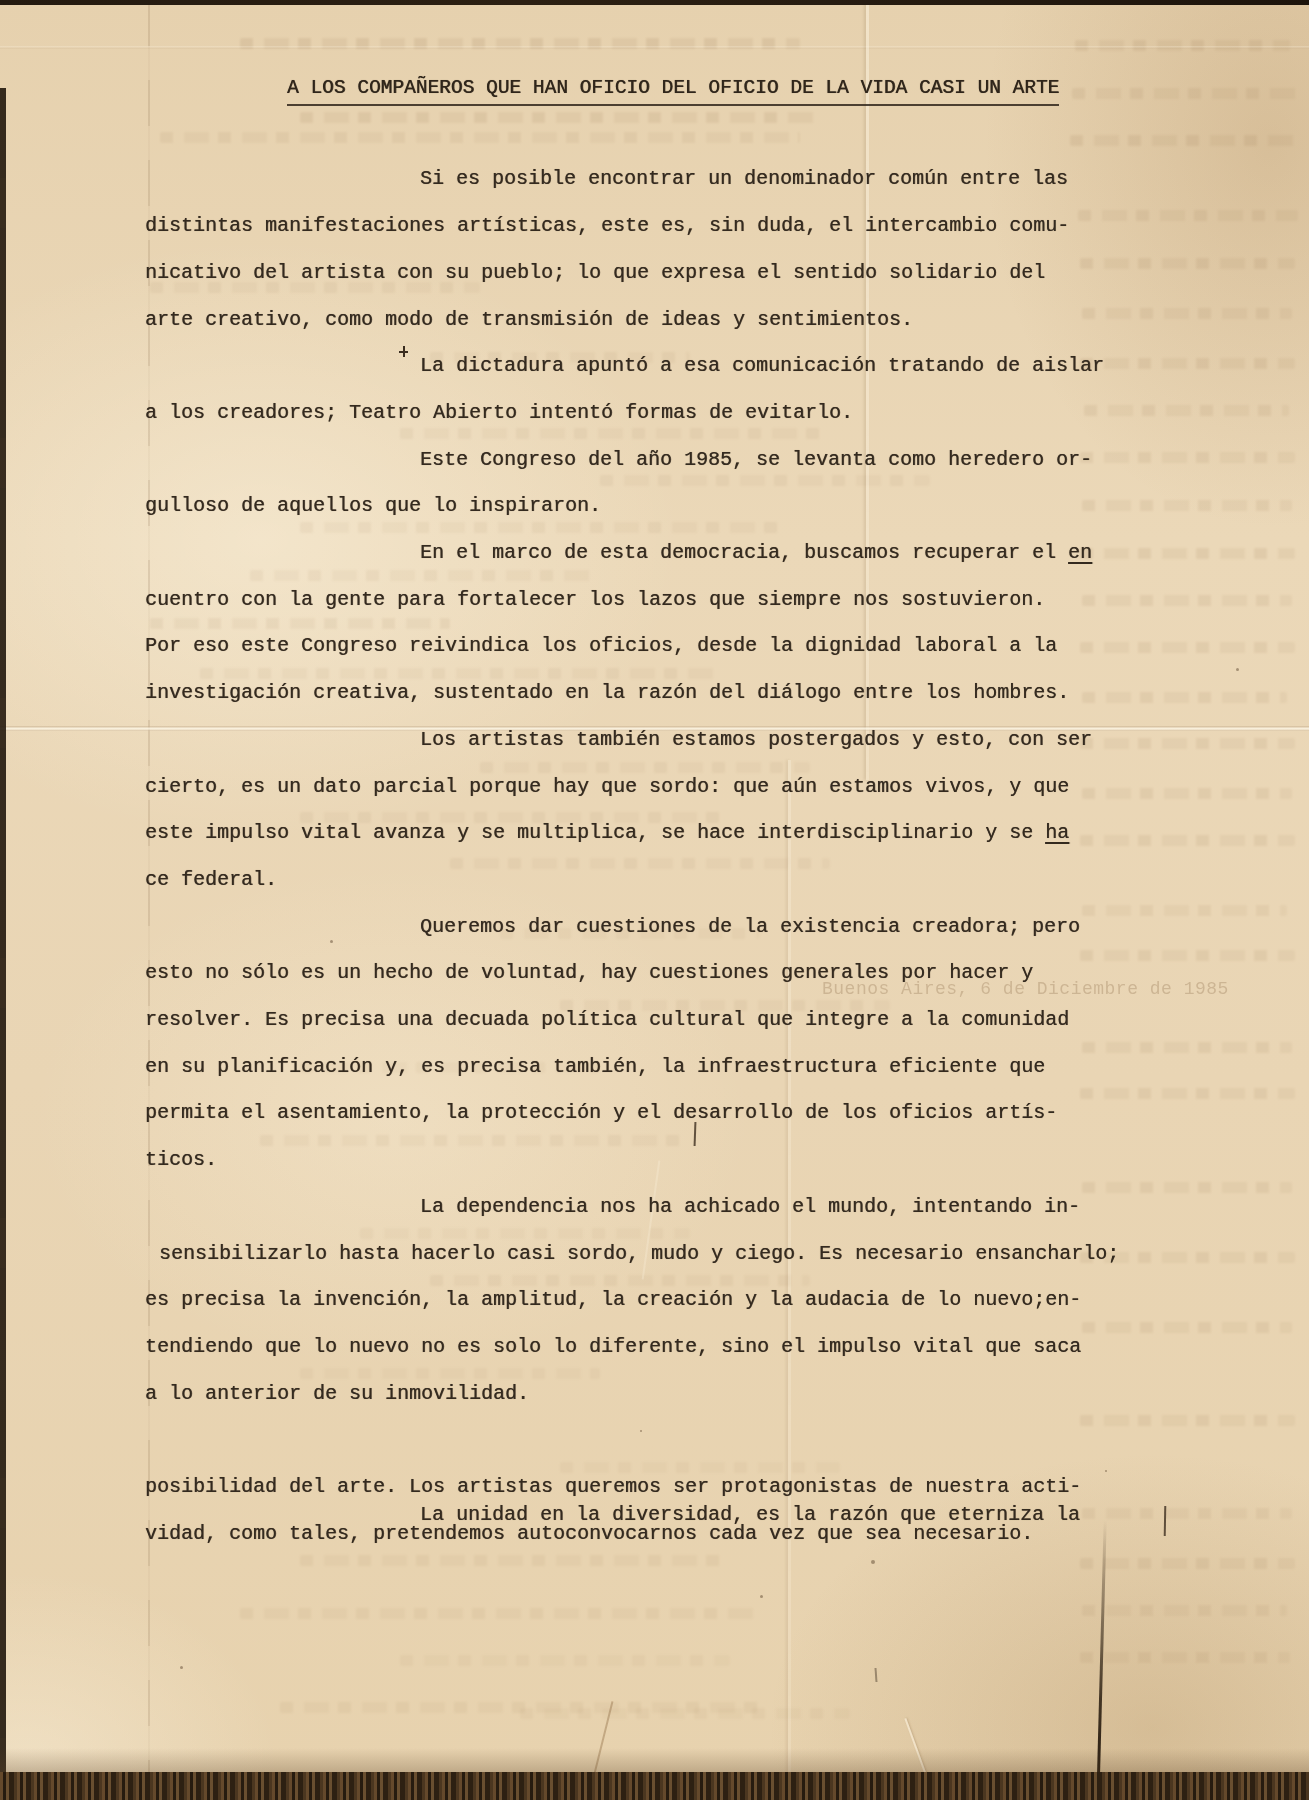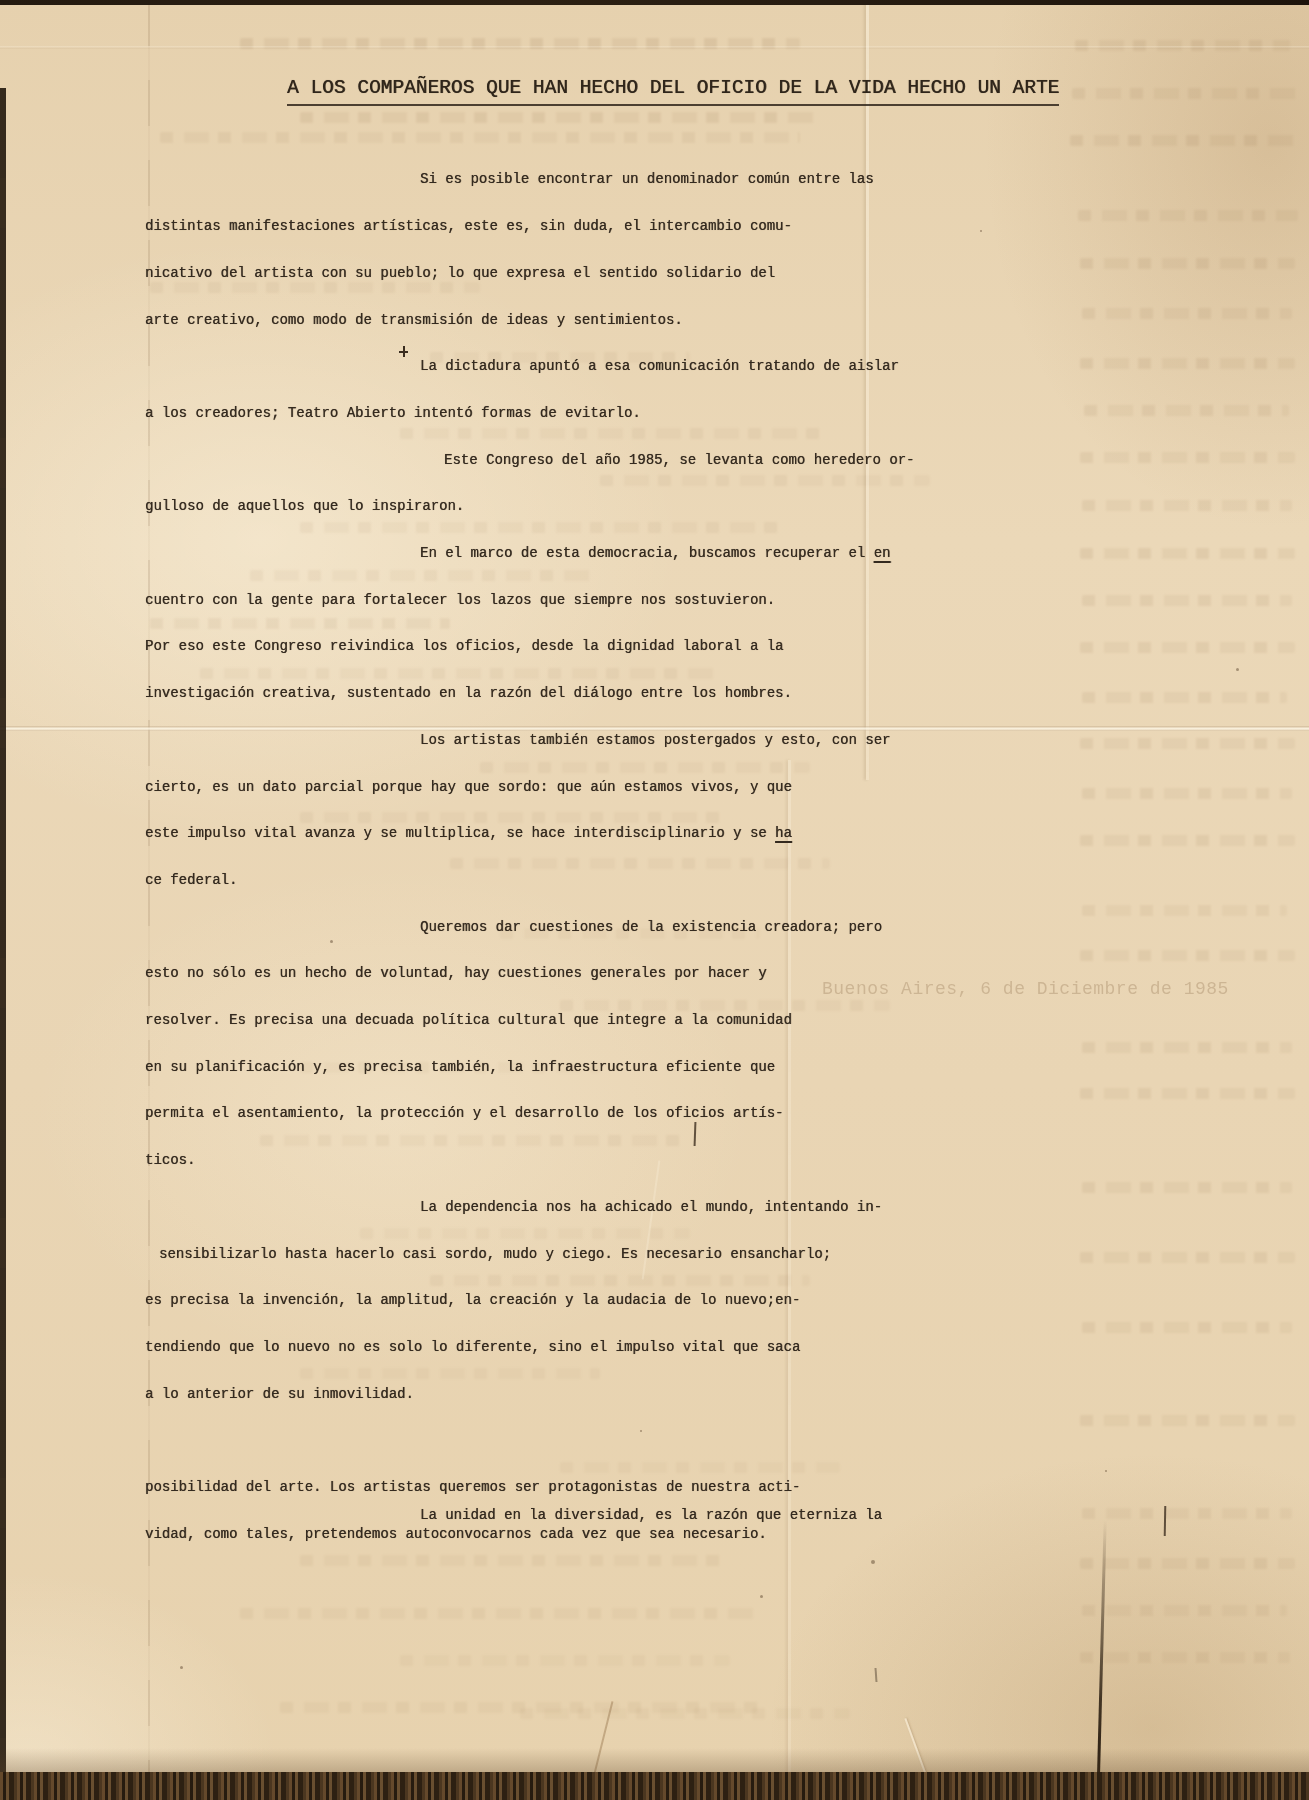--- a/index.html
+++ b/index.html
@@ -13,21 +13,21 @@
       radial-gradient(ellipse 600px 420px at 30% 62%, rgba(252,242,220,.30), transparent 60%),
       radial-gradient(ellipse 520px 700px at 97% 8%, rgba(150,108,58,.20), transparent 55%),
       radial-gradient(ellipse 700px 500px at 88% 96%, rgba(150,112,62,.22), transparent 55%),
       radial-gradient(ellipse 420px 320px at 2% 98%, rgba(255,248,232,.35), transparent 60%),
       linear-gradient(180deg,#e6d1ae 0%,#ebd8b8 30%,#e9d5b4 60%,#e7d2ae 100%);
   }
   
   .line{
     position:absolute;
     white-space:pre;
-    font-size:14px;line-height:24px;
+    font-size:20px;line-height:24px;
     color:#342a1f;
     text-shadow:0.4px 0 0 rgba(52,42,31,.65), 0 0 1px rgba(52,42,31,.25);
     letter-spacing:0;
   }
   .line .u{ text-decoration:underline; text-underline-offset:4px; text-decoration-thickness:2px; }
   .title{
     position:absolute;left:287px;top:76px;
     white-space:pre;
     font-size:19.5px;line-height:24px;
     color:#2f251a;
@@ -169,29 +169,29 @@
   <div class="crease h-crease-top"></div>
   <div class="crease v-crease-a"></div>
   <div class="crease v-crease-b"></div>
   <div class="crease v-crease-left"></div>
   <div class="crease h-fold"></div>
   <div class="crease d-crease1"></div>
   <div class="crease d-crease2"></div>
   <div class="crease d-crease3"></div>
   <div class="crease crack"></div>
 
-  <div class="title">A LOS COMPAÑEROS QUE HAN HECHO DEL OFICIO DE LA VIDA HECHO UN ARTE</div>
+  <div class="title">A LOS COMPAÑEROS QUE HAN OFICIO DEL OFICIO DE LA VIDA CASI UN ARTE</div>
   <div id="text-layer">
       <div class="line" style="top: 167.4px; left: 420px;">Si es posible encontrar un denominador común entre las</div>
       <div class="line" style="top: 214.1px; left: 145px;">distintas manifestaciones artísticas, este es, sin duda, el intercambio comu-</div>
       <div class="line" style="top: 260.8px; left: 145px;">nicativo del artista con su pueblo; lo que expresa el sentido solidario del</div>
       <div class="line" style="top: 307.5px; left: 145px;">arte creativo, como modo de transmisión de ideas y sentimientos.</div>
       <div class="line" style="top: 354.2px; left: 420px;">La dictadura apuntó a esa comunicación tratando de aislar</div>
       <div class="line" style="top: 400.9px; left: 145px;">a los creadores; Teatro Abierto intentó formas de evitarlo.</div>
-      <div class="line" style="top: 447.6px; left: 444px;">Este Congreso del año 1985, se levanta como heredero or-</div>
+      <div class="line" style="top: 447.6px; left: 420px;">Este Congreso del año 1985, se levanta como heredero or-</div>
       <div class="line" style="top: 494.3px; left: 145px;">gulloso de aquellos que lo inspiraron.</div>
       <div class="line" style="top: 541px; left: 420px;">En el marco de esta democracia, buscamos recuperar el <span class="u">en</span></div>
       <div class="line" style="top: 587.7px; left: 145px;">cuentro con la gente para fortalecer los lazos que siempre nos sostuvieron.</div>
       <div class="line" style="top: 634.4px; left: 145px;">Por eso este Congreso reivindica los oficios, desde la dignidad laboral a la</div>
       <div class="line" style="top: 681.1px; left: 145px;">investigación creativa, sustentado en la razón del diálogo entre los hombres.</div>
       <div class="line" style="top: 727.8px; left: 420px;">Los artistas también estamos postergados y esto, con ser</div>
       <div class="line" style="top: 774.5px; left: 145px;">cierto, es un dato parcial porque hay que sordo: que aún estamos vivos, y que</div>
       <div class="line" style="top: 821.2px; left: 145px;">este impulso vital avanza y se multiplica, se hace interdisciplinario y se <span class="u">ha</span></div>
       <div class="line" style="top: 867.9px; left: 145px;">ce federal.</div>
       <div class="line" style="top: 914.6px; left: 420px;">Queremos dar cuestiones de la existencia creadora; pero</div>

